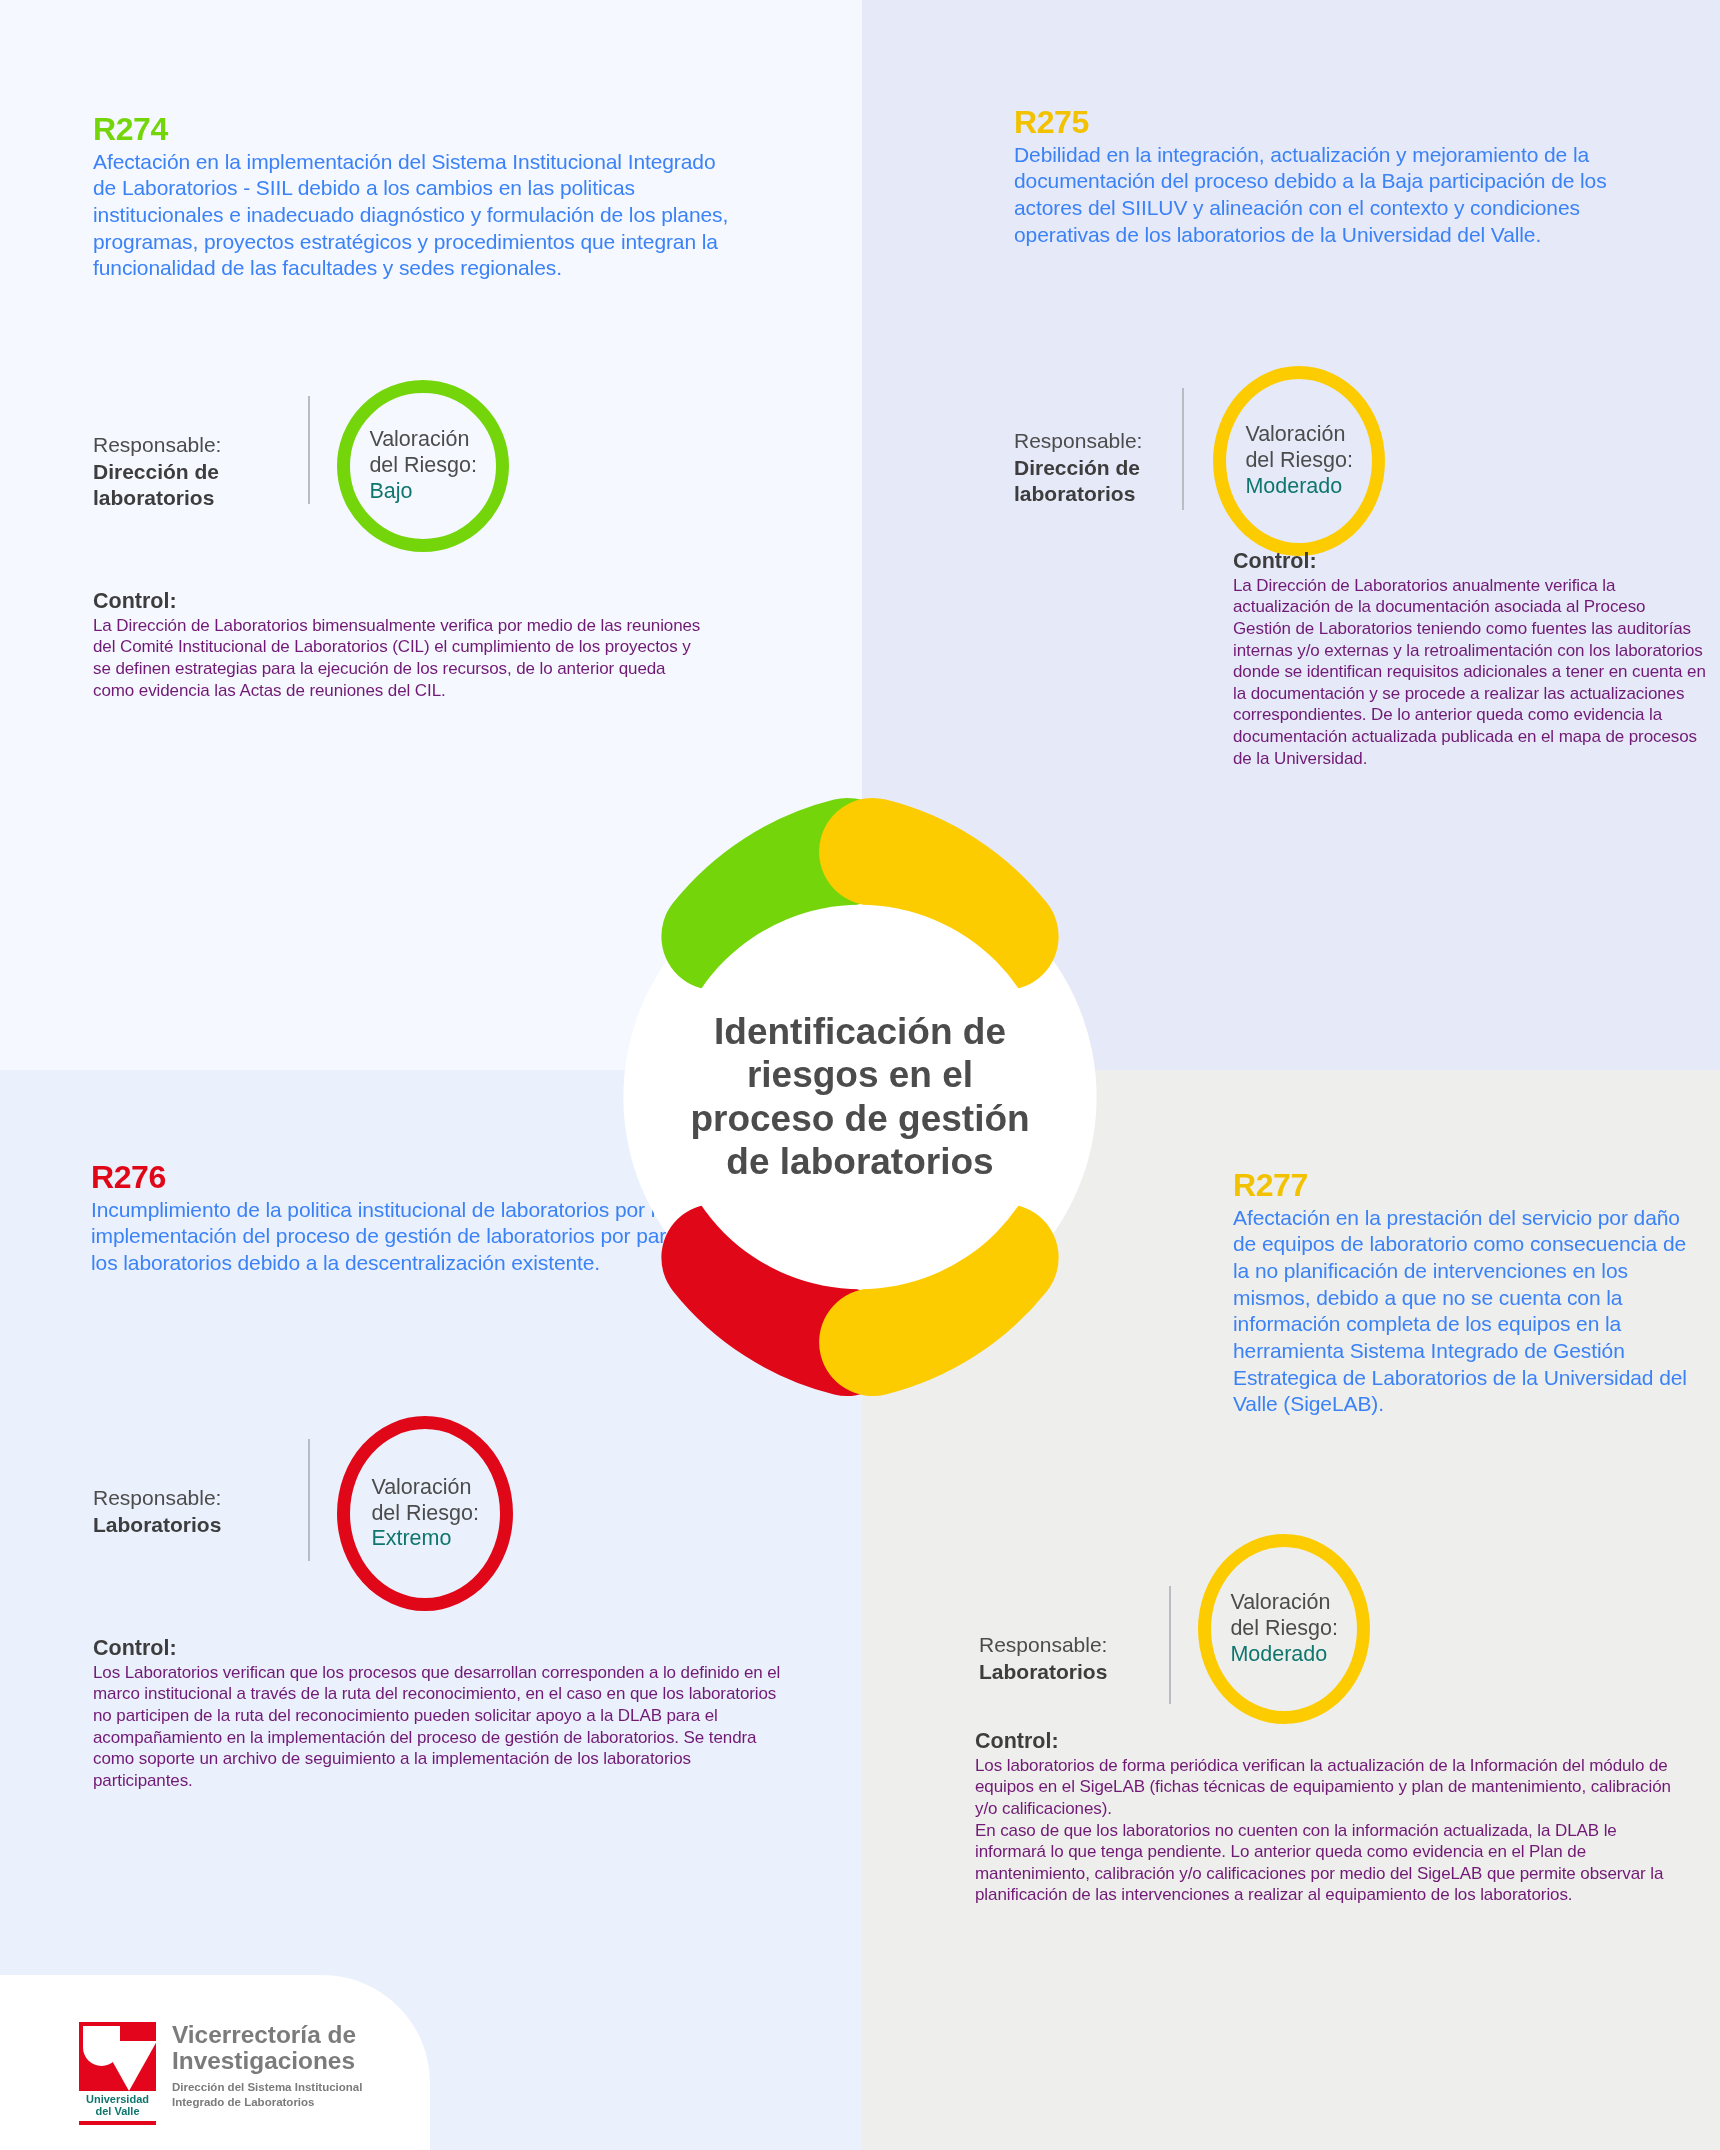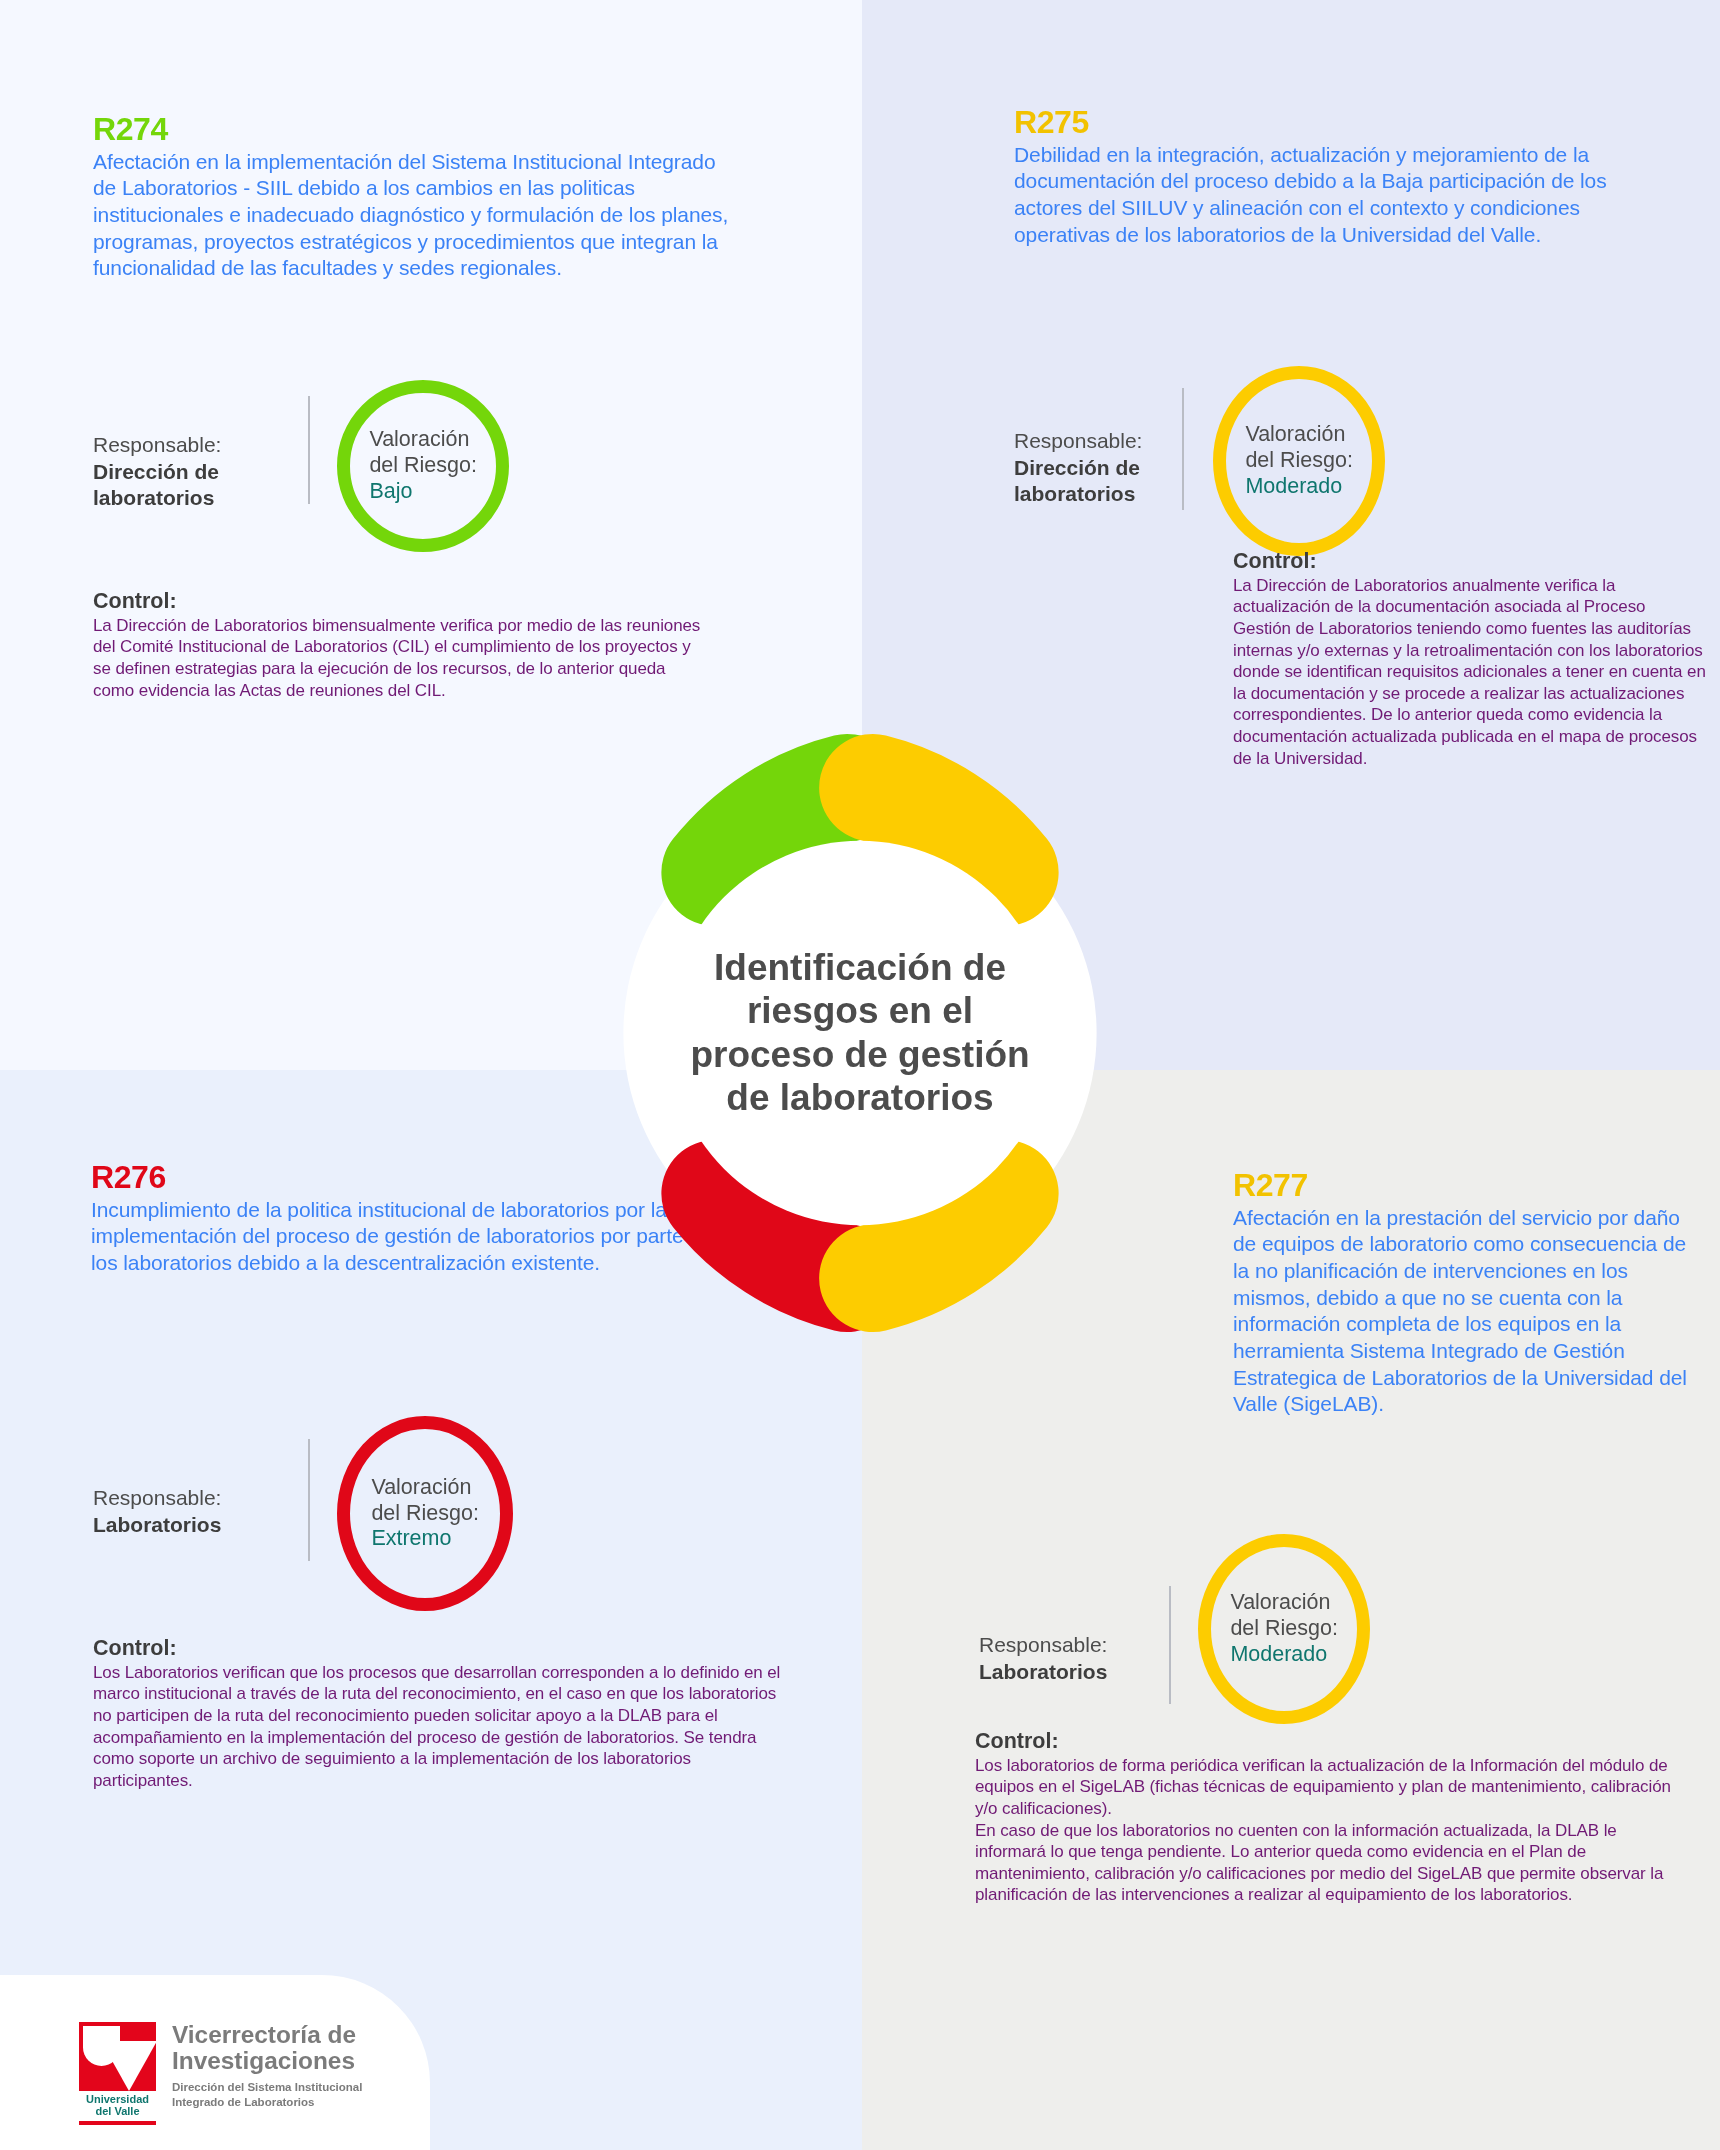--- a/index.html
+++ b/index.html
@@ -102,21 +102,21 @@
   #blk-r276-ctrl { left: 93px; top: 1635px; width: 688px; }
 
   #blk-r277 { left: 1233px; top: 1169px; width: 473px; }
   #blk-r277-resp { left: 979px; top: 1570px; }
   #blk-r277-ctrl { left: 975px; top: 1728px; width: 717px; }
 
   
   #wheel {
     position: absolute;
     left: 523px;
-    top: 696px;
+    top: 760px;
     width: 674px;
     height: 674px;
   }
   #wheel svg { display: block; }
   #wheel-center {
     position: absolute;
     left: 50%; top: 50%;
     transform: translate(-50%, -50%);
     width: 373px;
     text-align: center;

